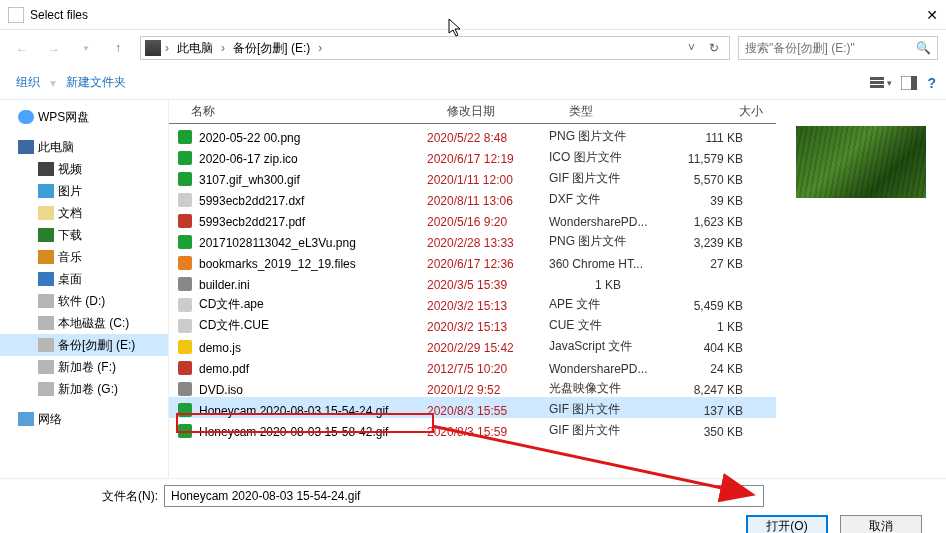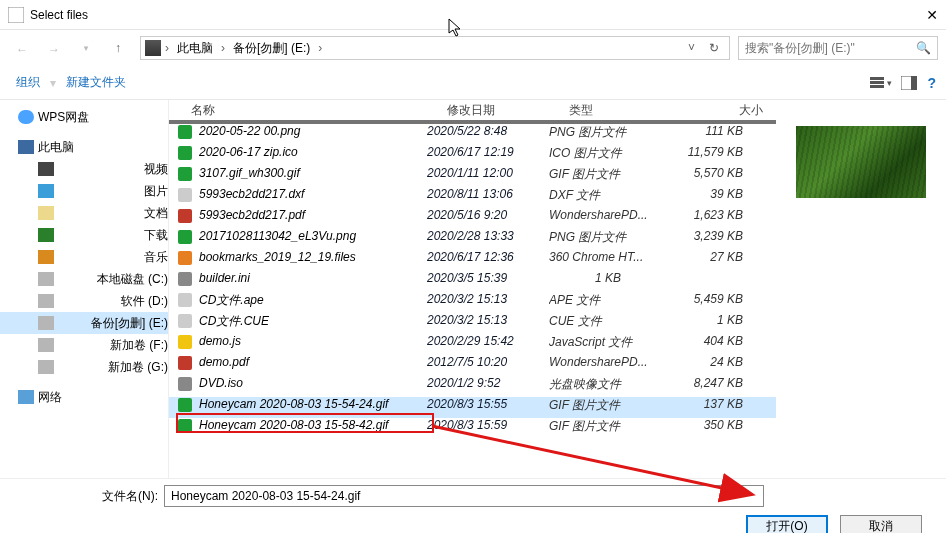--- a/index.html
+++ b/index.html
@@ -22,35 +22,35 @@
 .search-ico { color: #555; }
 .toolbar { height: 34px; display: flex; align-items: center; padding: 0 10px; gap: 4px; border-bottom: 1px solid #e8e8e8; }
 .tool-link { color: #1a6fbf; padding: 4px 6px; cursor: pointer; }
 .tool-sep { color: #ccc; }
 .tool-right { margin-left: auto; display: flex; gap: 10px; align-items: center; color: #555; }
 .tool-right > div { cursor: pointer; display: flex; align-items: center; gap: 2px;}
 .body-area { display: flex; height: 378px; }
 .sidebar { width: 168px; padding: 6px 0; overflow: hidden; }
 .side-item { display: flex; align-items: center; height: 22px; padding-left: 18px; gap: 4px; cursor: pointer; }
 .side-item .ico { width: 16px; height: 14px; display: inline-block; }
-.side-item.sub { padding-left: 38px; justify-content: space-between; }
+.side-item.sub { padding-left: 38px; }
 .side-item.selected { background: #cde8ff; }
 .side-group-gap { height: 8px; }
 .filelist-wrap { flex: 1; display: flex; flex-direction: column; border-left: 1px solid #eee; }
-.cols { display: flex; height: 24px; align-items: center; border-bottom: 4px solid #737373; padding-left: 22px; color: #444; }
+.cols { display: flex; height: 24px; align-items: center; border-bottom: 1px solid #737373; padding-left: 22px; color: #444; }
 .col-name { width: 236px; }
 .col-date { width: 122px; margin-left: 20px; }
 .col-type { width: 122px; }
 .col-size { width: 78px; text-align: right; padding-right: 6px;}
 .filebody { flex: 1; overflow: hidden; }
-.filerow { display: flex; height: 21px; align-items: flex-start; padding-left: 8px; font-style: italic; }
+.filerow { display: flex; height: 21px; align-items: flex-end; padding-left: 8px; }
 .filerow.selected { background: #cde8ff; }
 .filerow .fico { width: 16px; height: 16px; margin-right: 6px; display: inline-flex; align-items:center; justify-content:center; font-size: 11px;}
 .filerow .fname { width: 228px; overflow: hidden; white-space: nowrap; text-overflow: ellipsis; }
-.filerow .fdate { width: 122px; color: #0f172a; }
+.filerow .fdate { width: 122px; color: #b91c1c; }
 .filerow .ftype { width: 122px; color: #333; overflow: hidden; white-space: nowrap; text-overflow: ellipsis;}
 .filerow .fsize { width: 78px; text-align: right; padding-right: 6px; color: #333;}
 .preview { width: 170px; padding: 10px; display: flex; align-items: flex-start; justify-content: center; }
 .preview .thumb { width: 130px; height: 72px; background: linear-gradient(135deg,#2b6017,#4d8b2b 40%,#1f4a10 70%,#3a6f1f); margin-top: 16px; position: relative; overflow:hidden;}
 .preview .thumb::before{content:"";position:absolute;inset:0;background:repeating-linear-gradient(100deg,rgba(0,0,0,.15) 0 2px,transparent 2px 5px);}
 .bottom { height: 55px; padding: 6px 18px 0 18px; border-top: 1px solid #eee; }
 .fn-row { display: flex; align-items: center; gap: 6px; }
 .fn-label { width: 140px; text-align: right; }
 .fn-input { flex: 1; max-width: 600px; border: 1px solid #888; height: 22px; padding: 0 6px; }
 .btn-row { display: flex; justify-content: flex-end; gap: 12px; margin-top: 8px; padding-right: 6px;}
@@ -147,26 +147,30 @@
       </div>
     <div class="side-item sub">
         <span class="ico" style="background:#2a7f2a"></span>
         <span>下载</span>
       </div>
     <div class="side-item sub">
         <span class="ico" style="background:#d88a1e"></span>
         <span>音乐</span>
       </div>
     <div class="side-item sub">
+        <span class="ico" style="background:#3679c0"></span>
+        <span>桌面</span>
+      </div>
+    <div class="side-item sub">
+        <span class="ico ic-drive"></span>
+        <span>软件 (D:)</span>
+      </div>
+    <div class="side-item sub">
         <span class="ico ic-drive"></span>
         <span>本地磁盘 (C:)</span>
-      </div>
-    <div class="side-item sub">
-        <span class="ico ic-drive"></span>
-        <span>软件 (D:)</span>
       </div>
     <div class="side-item sub selected">
         <span class="ico ic-drive"></span>
         <span>备份[勿删] (E:)</span>
       </div>
     <div class="side-item sub">
         <span class="ico ic-drive"></span>
         <span>新加卷 (F:)</span>
       </div>
     <div class="side-item sub">

